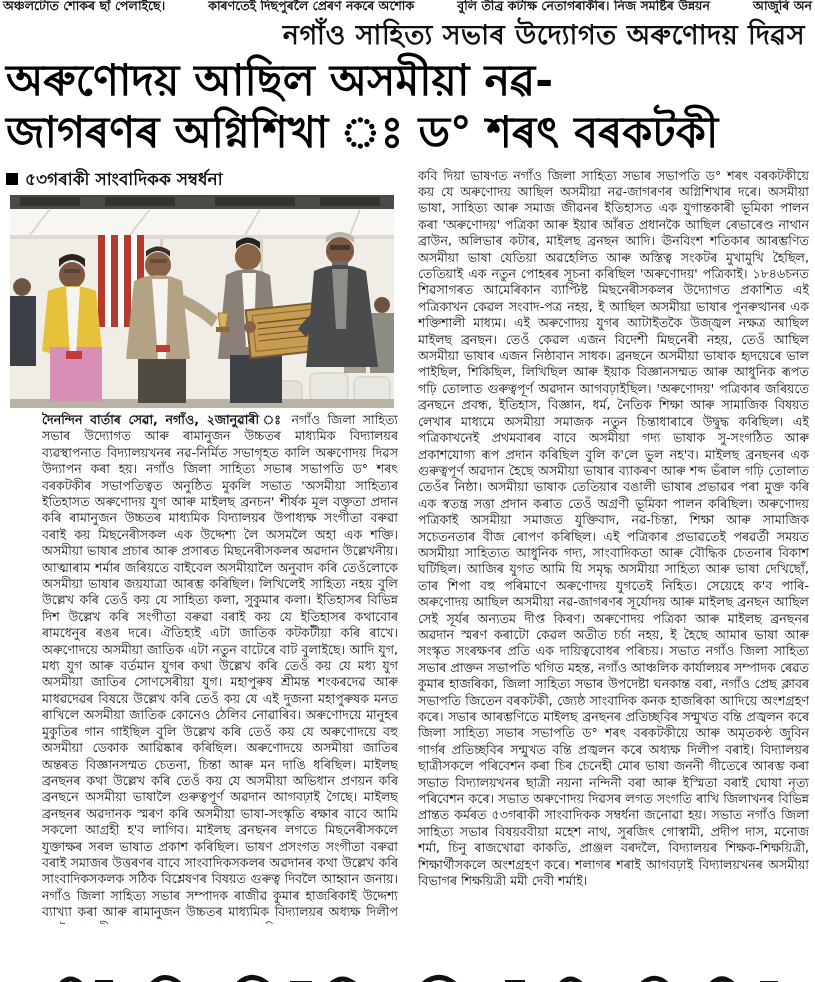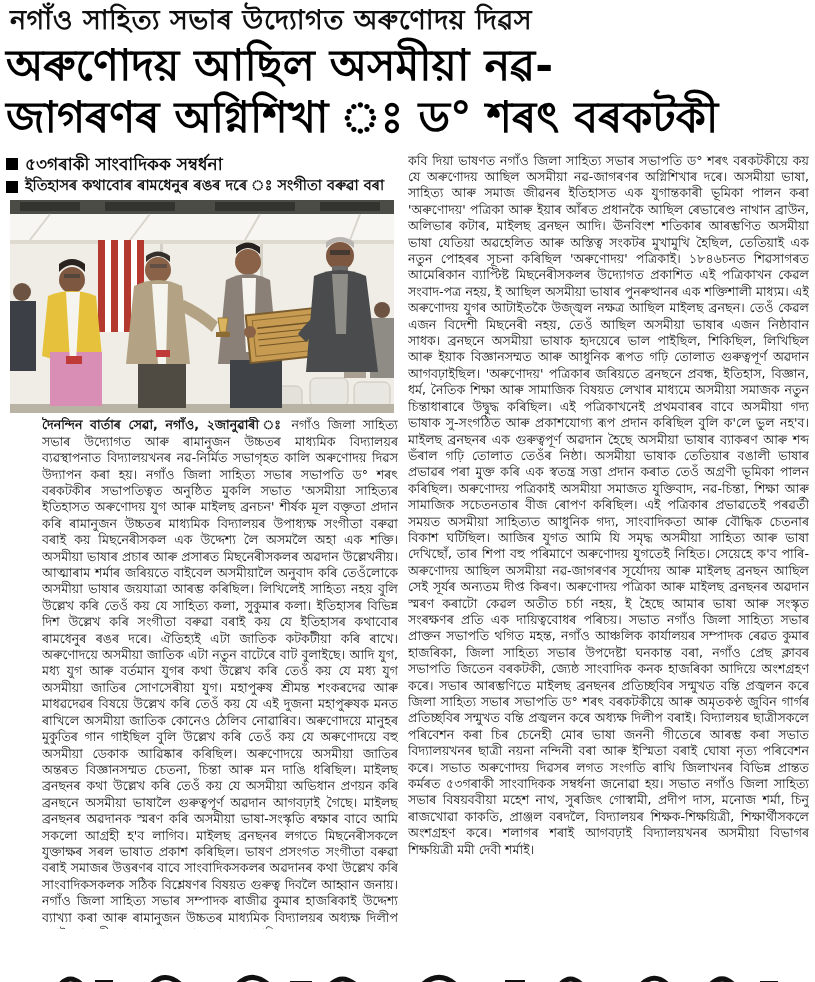--- a/index.html
+++ b/index.html
@@ -15,21 +15,21 @@
     height:15px;overflow:hidden;white-space:nowrap;
     display:flex;justify-content:space-between;gap:14px;
     padding:0 3px;border-bottom:0;
   }
   .top-strip span{
     font-weight:bold;font-size:12.5px;line-height:18px;
     transform:translateY(-3px);display:inline-block;
   }
 
   .kicker{
-    text-align:left;font-size:27px;font-weight:bold;
+    text-align:right;font-size:27px;font-weight:bold;
     margin:5px 10px 2px 10px;letter-spacing:.5px;line-height:1.1;
   }
 
   .headline{
     margin:4px 6px 8px 6px;text-align:left;
     font-size:43px;font-weight:bold;line-height:1.22;color:#000;
   }
 
   .columns{display:flex;gap:10px;padding:0 6px;}
   .col{overflow:hidden;}
@@ -47,48 +47,50 @@
   }
   .photo svg{display:block;}
 
   p.body{
     margin:1px 0 0 0;font-size:12.6px;line-height:16.4px;
     text-align:justify;color:#141414;
   }
   .dateline{font-weight:bold;}
 
   .col-left p.body{height:512px;overflow:hidden;margin-left:36px;}
-  .col-right p.body{height:790px;overflow:hidden;}
+  .col-right p.body{height:790px;overflow:hidden;margin-left:10px;}
 
   
   .bottom-cut{
     position:absolute;left:0;bottom:0;width:815px;height:13px;overflow:hidden;
   }
 </style>
 </head>
 <body>
 
 <div class="page">
 
+  <div class="top-strip">
+    <span>অঞ্চলটোত শোকৰ ছাঁ পেলাইছে।</span>
+    <span>কাৰণতেই দিছপুৰলৈ প্ৰেৰণ নকৰে অশোক</span>
+    <span>বুলি তীব্ৰ কটাক্ষ নেতাগৰাকীৰ। নিজ সমষ্টিৰ উন্নয়ন</span>
+    <span>আজুৰি অন</span>
+  </div>
 
   <div class="kicker">নগাঁও সাহিত্য সভাৰ উদ্যোগত অৰুণোদয় দিৱস</div>
 
   <h1 class="headline"><span>অৰুণোদয় আছিল অসমীয়া নৱ-</span><br><span>জাগৰণৰ অগ্নিশিখা ঃ ড° শৰৎ বৰকটকী</span></h1>
 
   <div class="columns">
 
     <div class="col col-left">
 
       <div class="subhead subhead-1">
         <span class="sq"></span>
         <span>৫৩গৰাকী সাংবাদিকক সম্বৰ্ধনা</span>
-      </div>
-      <div class="subhead subhead-2">
-        <span class="sq"></span>
-        <span>ইতিহাসৰ কথাবোৰ ৰামধেনুৰ ৰঙৰ দৰে ঃ সংগীতা বৰুৱা বৰা</span>
       </div>
 
       <div class="photo">
         <svg width="384" height="213" viewBox="0 0 384 213" xmlns="http://www.w3.org/2000/svg">
 
           <rect x="0" y="0" width="384" height="213" fill="#efede6"></rect>
 
           <rect x="0" y="0" width="384" height="14" fill="#4c4c46"></rect>
           <rect x="10" y="2" width="60" height="9" fill="#33332f"></rect>
           <rect x="95" y="2" width="70" height="9" fill="#33332f"></rect>

